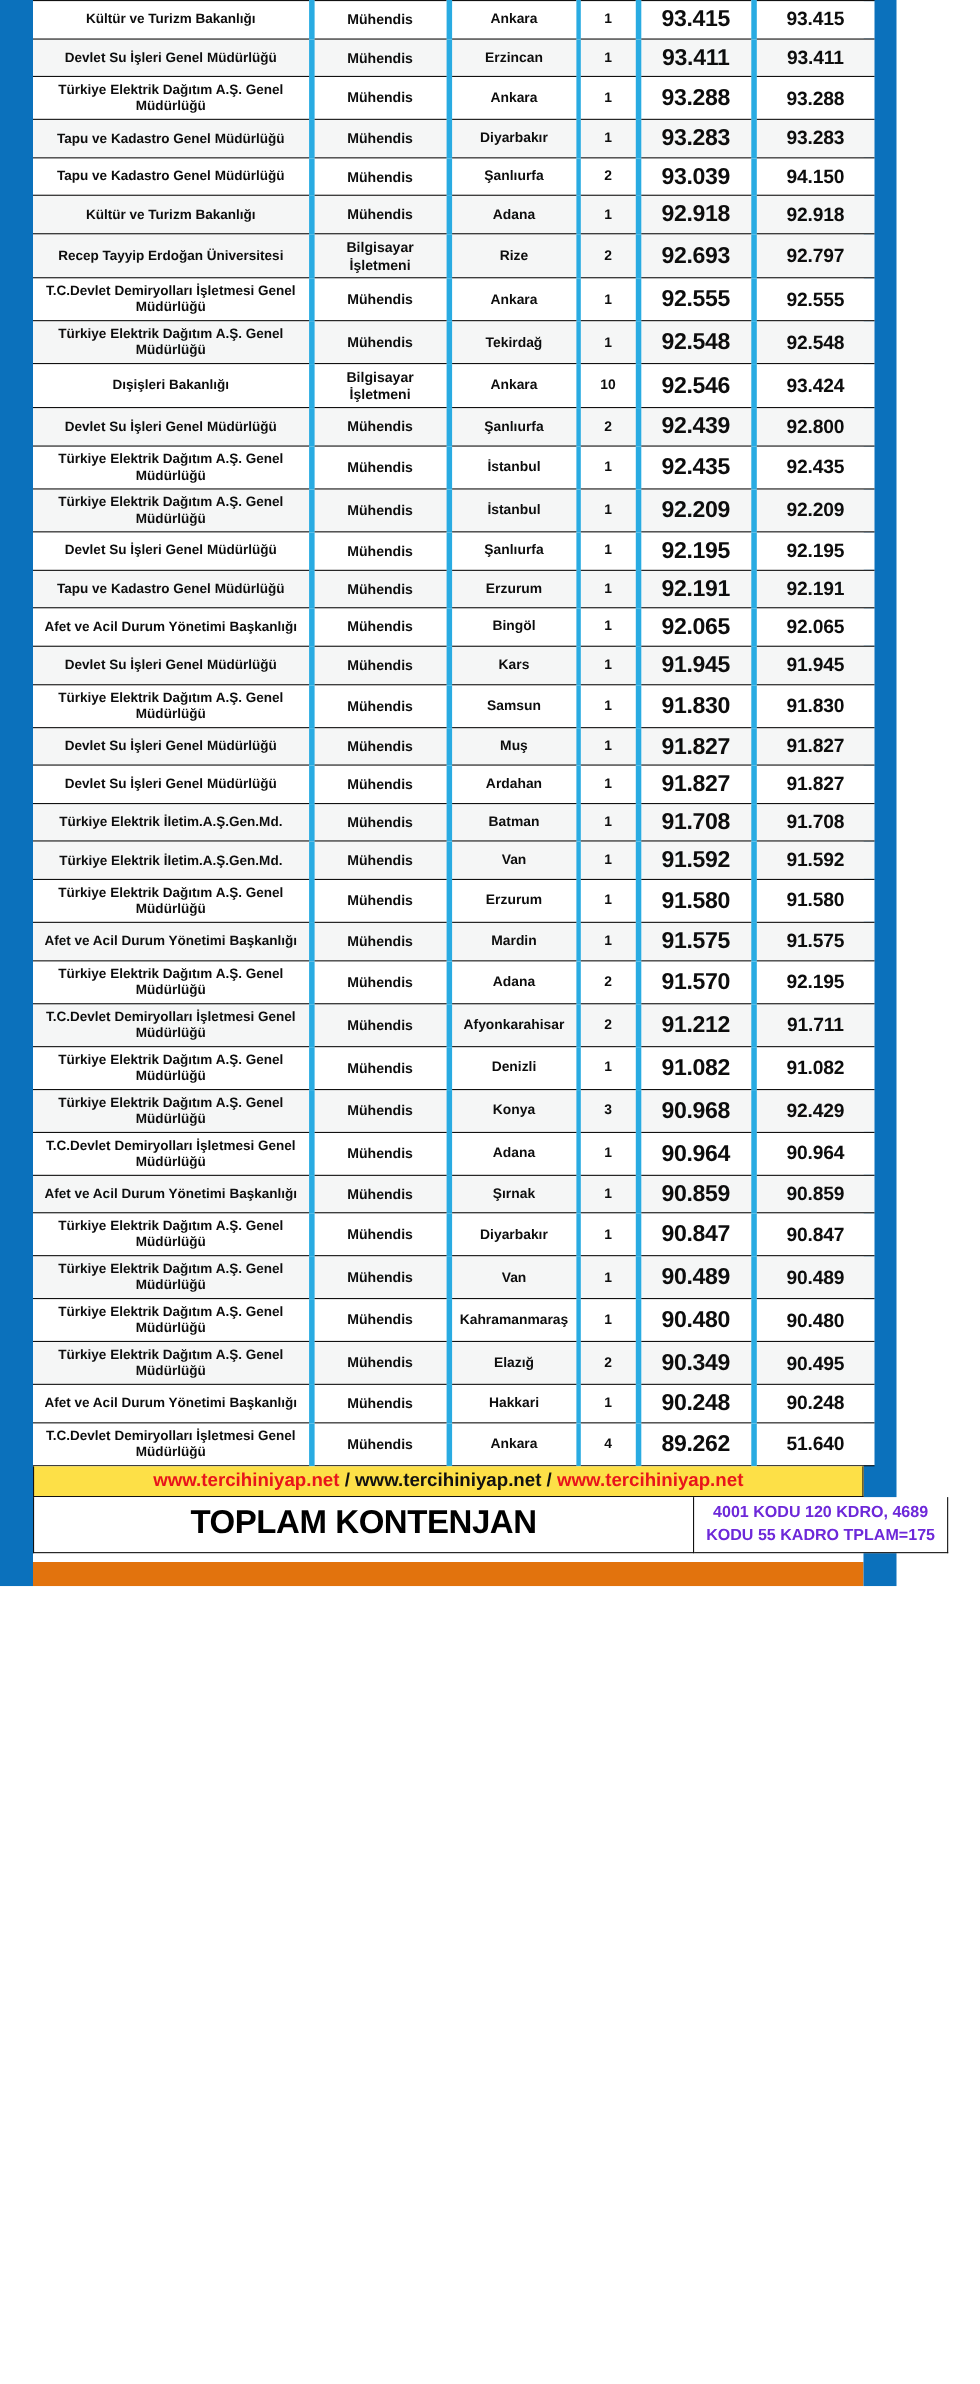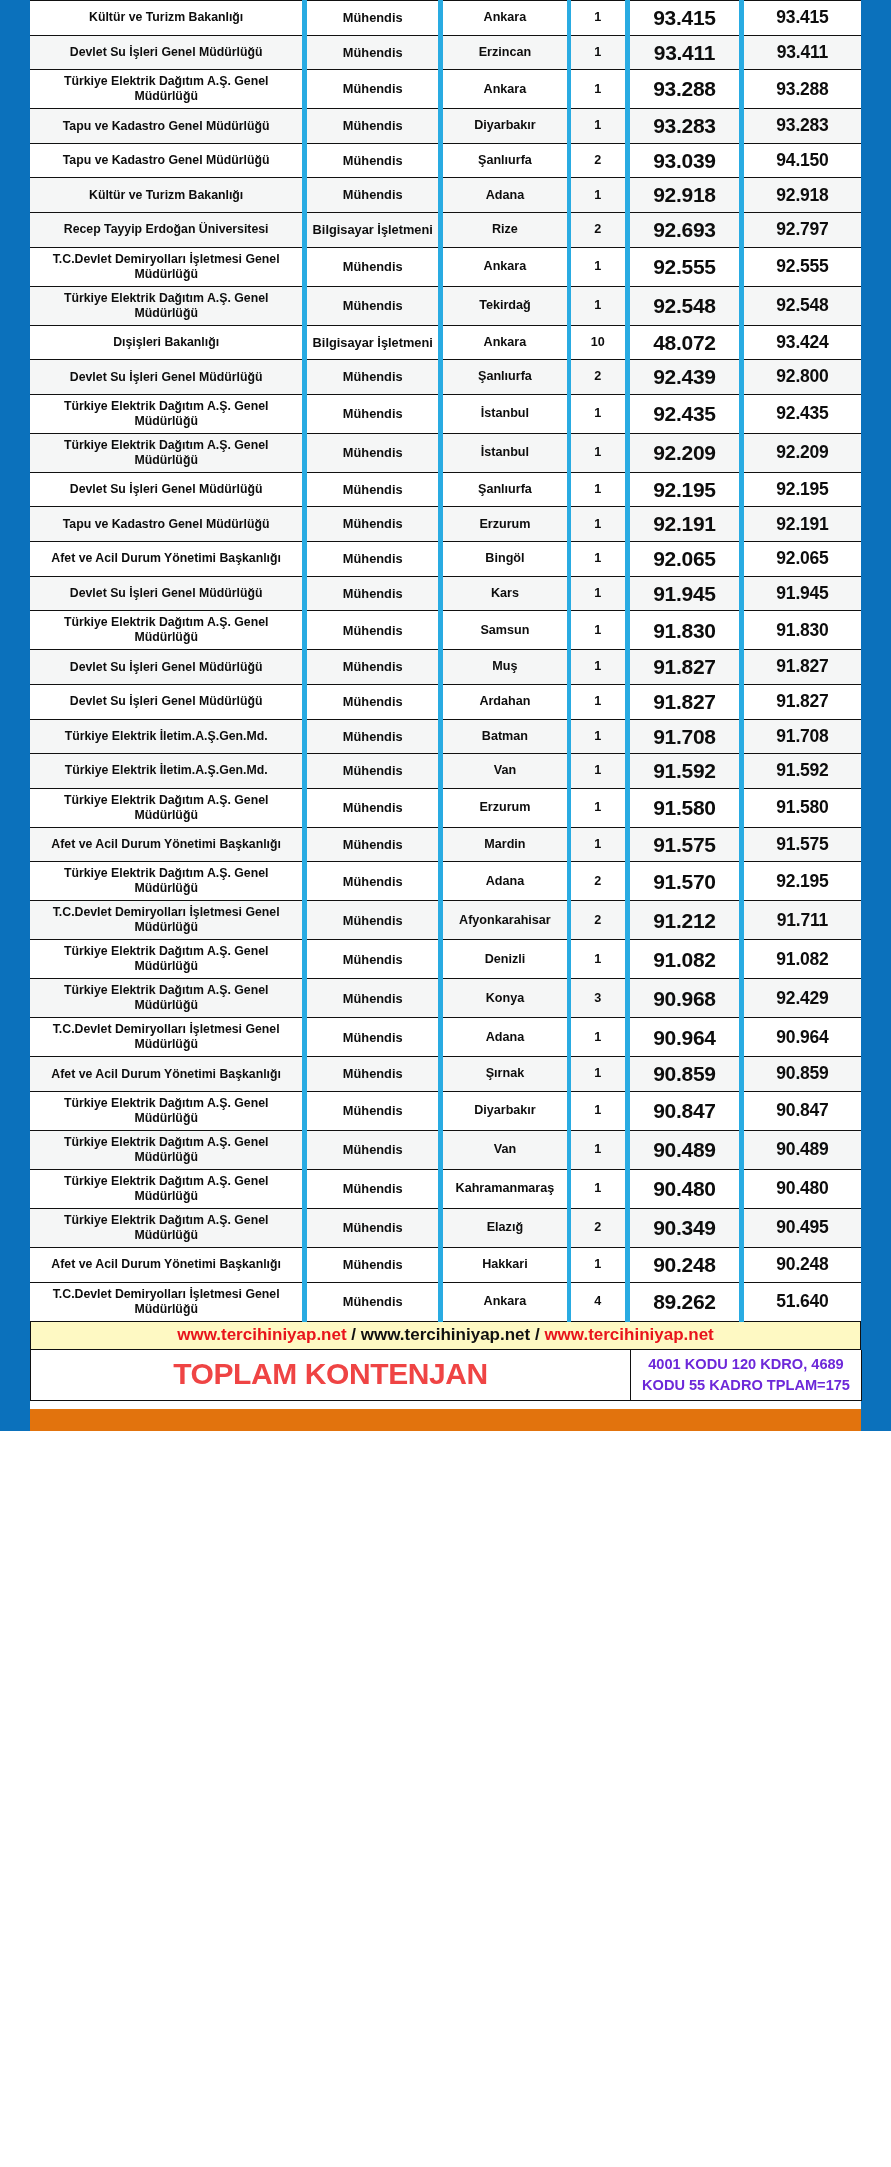--- a/index.html
+++ b/index.html
@@ -6,21 +6,21 @@
     margin: 0;
     padding: 0;
     background: #ffffff;
   }
   body {
     font-family: "Liberation Sans", "DejaVu Sans", sans-serif;
     width: 891px;
   }
   .page {
     position: relative;
-    width: 891px;
+    width: 815px;
     box-sizing: border-box;
     background: #ffffff;
   }
   
   .rail-left, .rail-right {
     position: absolute;
     top: 0;
     bottom: 0;
     width: 30px;
     background: #0B71BC;
@@ -72,21 +72,21 @@
     border-left: 5px solid #29ABE2;
   }
   td.qty { border-left: 4px solid #29ABE2; }
   td.min { border-left: 5px solid #29ABE2; }
   td.max { border-left: 5px solid #29ABE2; }
 
   
   .ad-bar {
     border: 1.4px solid #111111;
     border-top: none;
-    background: #fef9c3;
+    background: #fde047;
     text-align: center;
     font-size: 17px;
     font-weight: bold;
     padding: 3px 0 4px 0;
     white-space: nowrap;
     color: #111111;
   }
   .ad-bar .red { color: #E8141B; }
   .ad-bar .dark { color: #111111; }
   .ad-bar .sep { color: #111111; }
@@ -100,21 +100,21 @@
   table.totals td {
     border: 1.4px solid #111111;
     border-top: none;
     background: #ffffff;
     vertical-align: middle;
   }
   td.toplam {
     text-align: center;
     font-size: 30px;
     font-weight: bold;
-    color: #ef4444;
+    color: #000000;
     padding: 6px 0 8px 0;
     letter-spacing: -0.4px;
   }
   td.kodu {
     text-align: center;
     font-size: 14.6px;
     font-weight: bold;
     color: #6d28d9;
     line-height: 1.45;
     padding: 4px 2px;
@@ -217,21 +217,21 @@
             <td class="city">Tekirdağ</td>
             <td class="qty">1</td>
             <td class="min">92.548</td>
             <td class="max">92.548</td>
           </tr>
           <tr class="norm">
             <td class="inst">Dışişleri Bakanlığı</td>
             <td class="pos">Bilgisayar İşletmeni</td>
             <td class="city">Ankara</td>
             <td class="qty">10</td>
-            <td class="min">48.072</td>
+            <td class="min">92.546</td>
             <td class="max">93.424</td>
           </tr>
           <tr class="alt">
             <td class="inst">Devlet Su İşleri Genel Müdürlüğü</td>
             <td class="pos">Mühendis</td>
             <td class="city">Şanlıurfa</td>
             <td class="qty">2</td>
             <td class="min">92.439</td>
             <td class="max">92.800</td>
           </tr>

